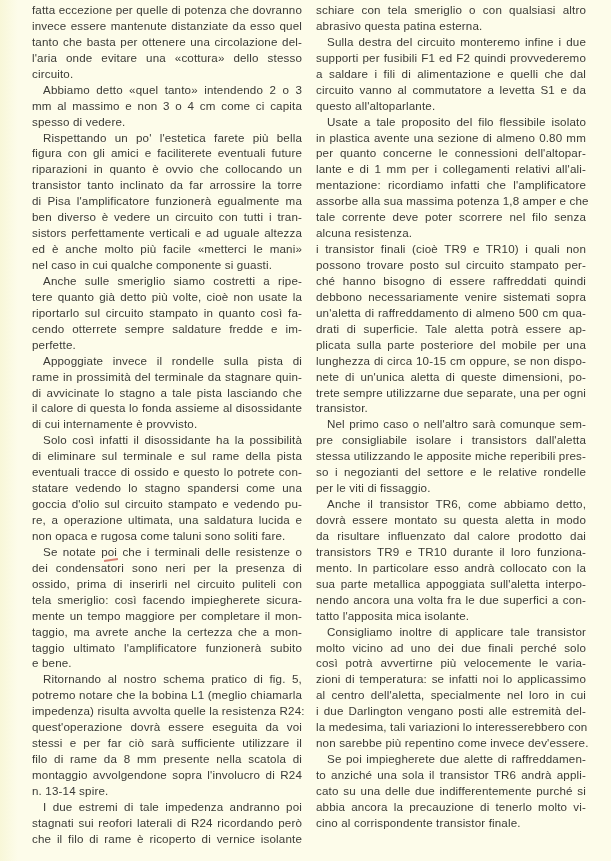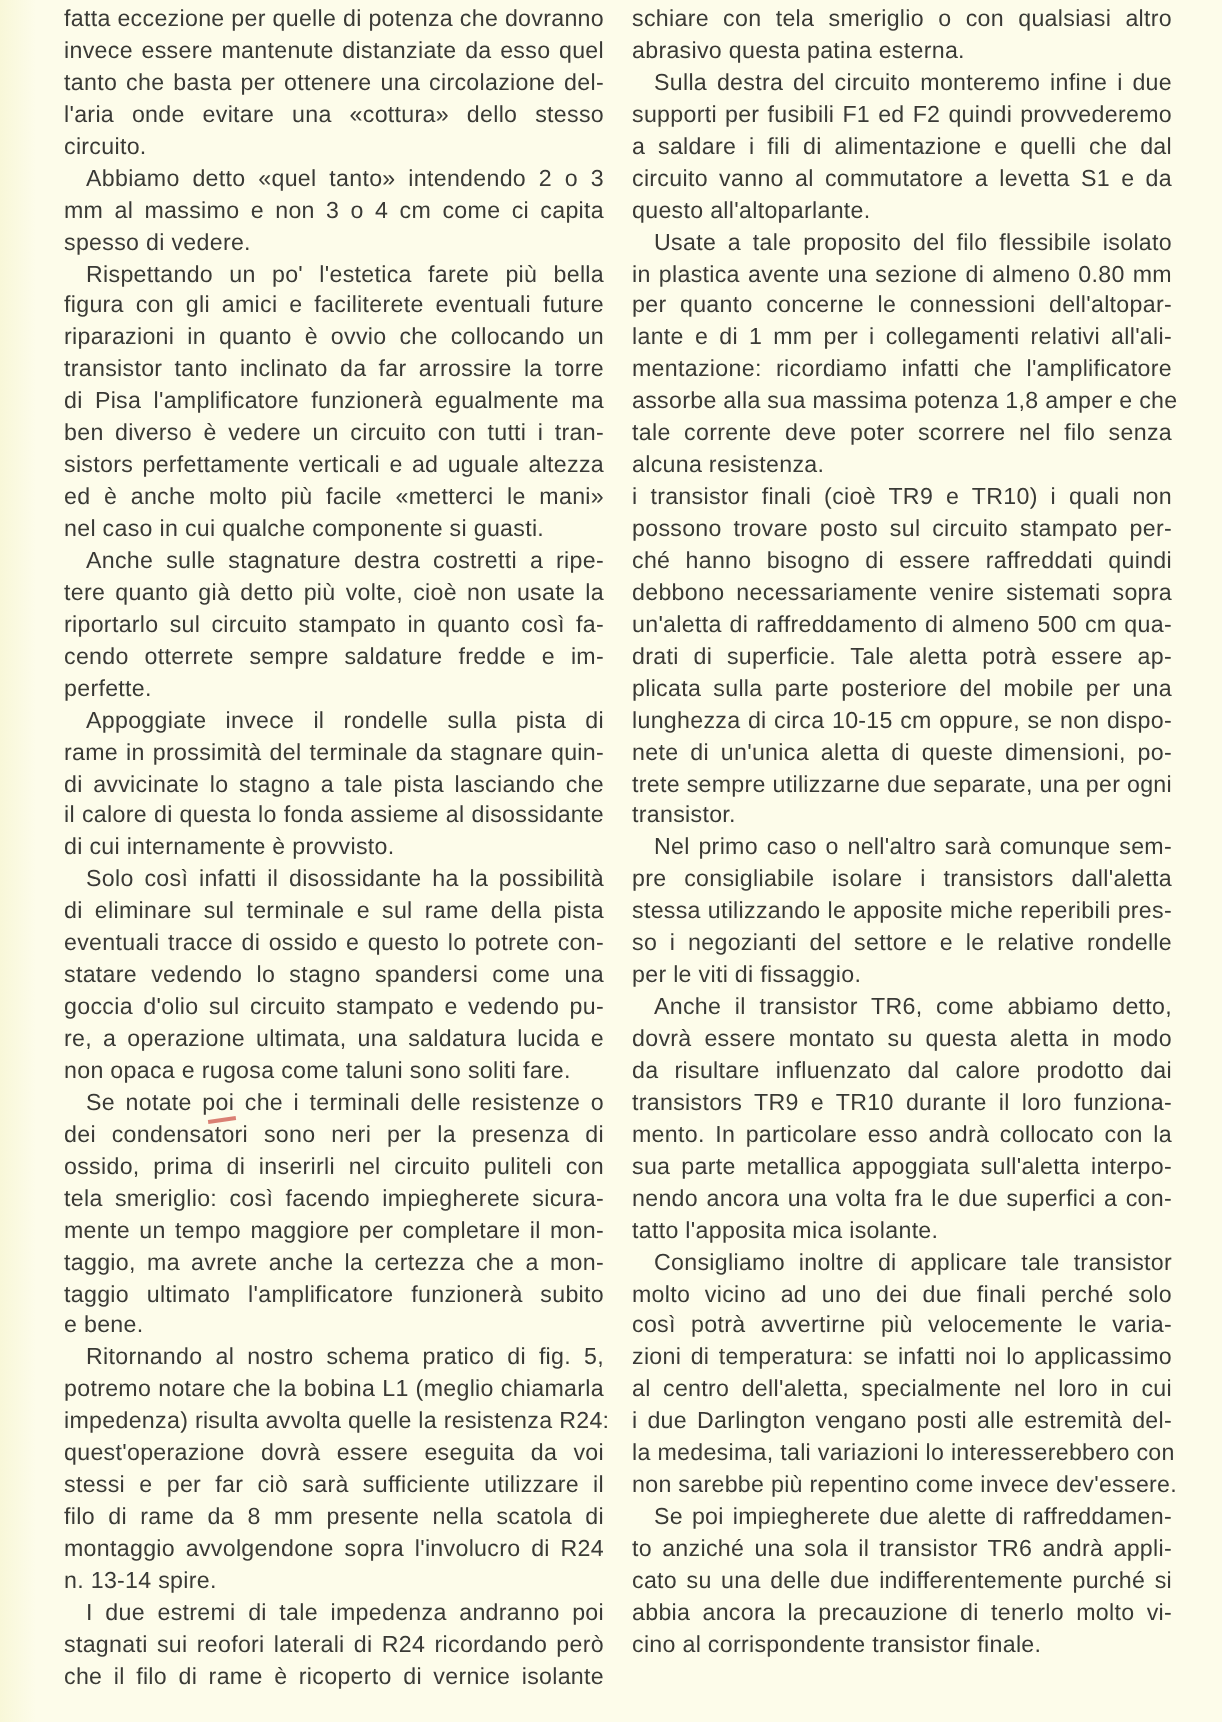--- a/index.html
+++ b/index.html
@@ -87,21 +87,21 @@
       <span class="line">figura con gli amici e faciliterete eventuali future</span>
       <span class="line">riparazioni in quanto è ovvio che collocando un</span>
       <span class="line">transistor tanto inclinato da far arrossire la torre</span>
       <span class="line">di Pisa l'amplificatore funzionerà egualmente ma</span>
       <span class="line">ben diverso è vedere un circuito con tutti i tran-</span>
       <span class="line">sistors perfettamente verticali e ad uguale altezza</span>
       <span class="line">ed è anche molto più facile «metterci le mani»</span>
       <span class="line last">nel caso in cui qualche componente si guasti.</span>
     </p>
     <p class="para indent">
-      <span class="line first">Anche sulle stagnature destra costretti a ripe-</span>
+      <span class="line first">Anche sulle smeriglio siamo costretti a ripe-</span>
       <span class="line">tere quanto già detto più volte, cioè non usate la</span>
       <span class="line">riportarlo sul circuito stampato in quanto così fa-</span>
       <span class="line">cendo otterrete sempre saldature fredde e im-</span>
       <span class="line last">perfette.</span>
     </p>
     <p class="para indent">
       <span class="line first">Appoggiate invece il rondelle sulla pista di</span>
       <span class="line">rame in prossimità del terminale da stagnare quin-</span>
       <span class="line">di avvicinate lo stagno a tale pista lasciando che</span>
       <span class="line">il calore di questa lo fonda assieme al disossidante</span>

